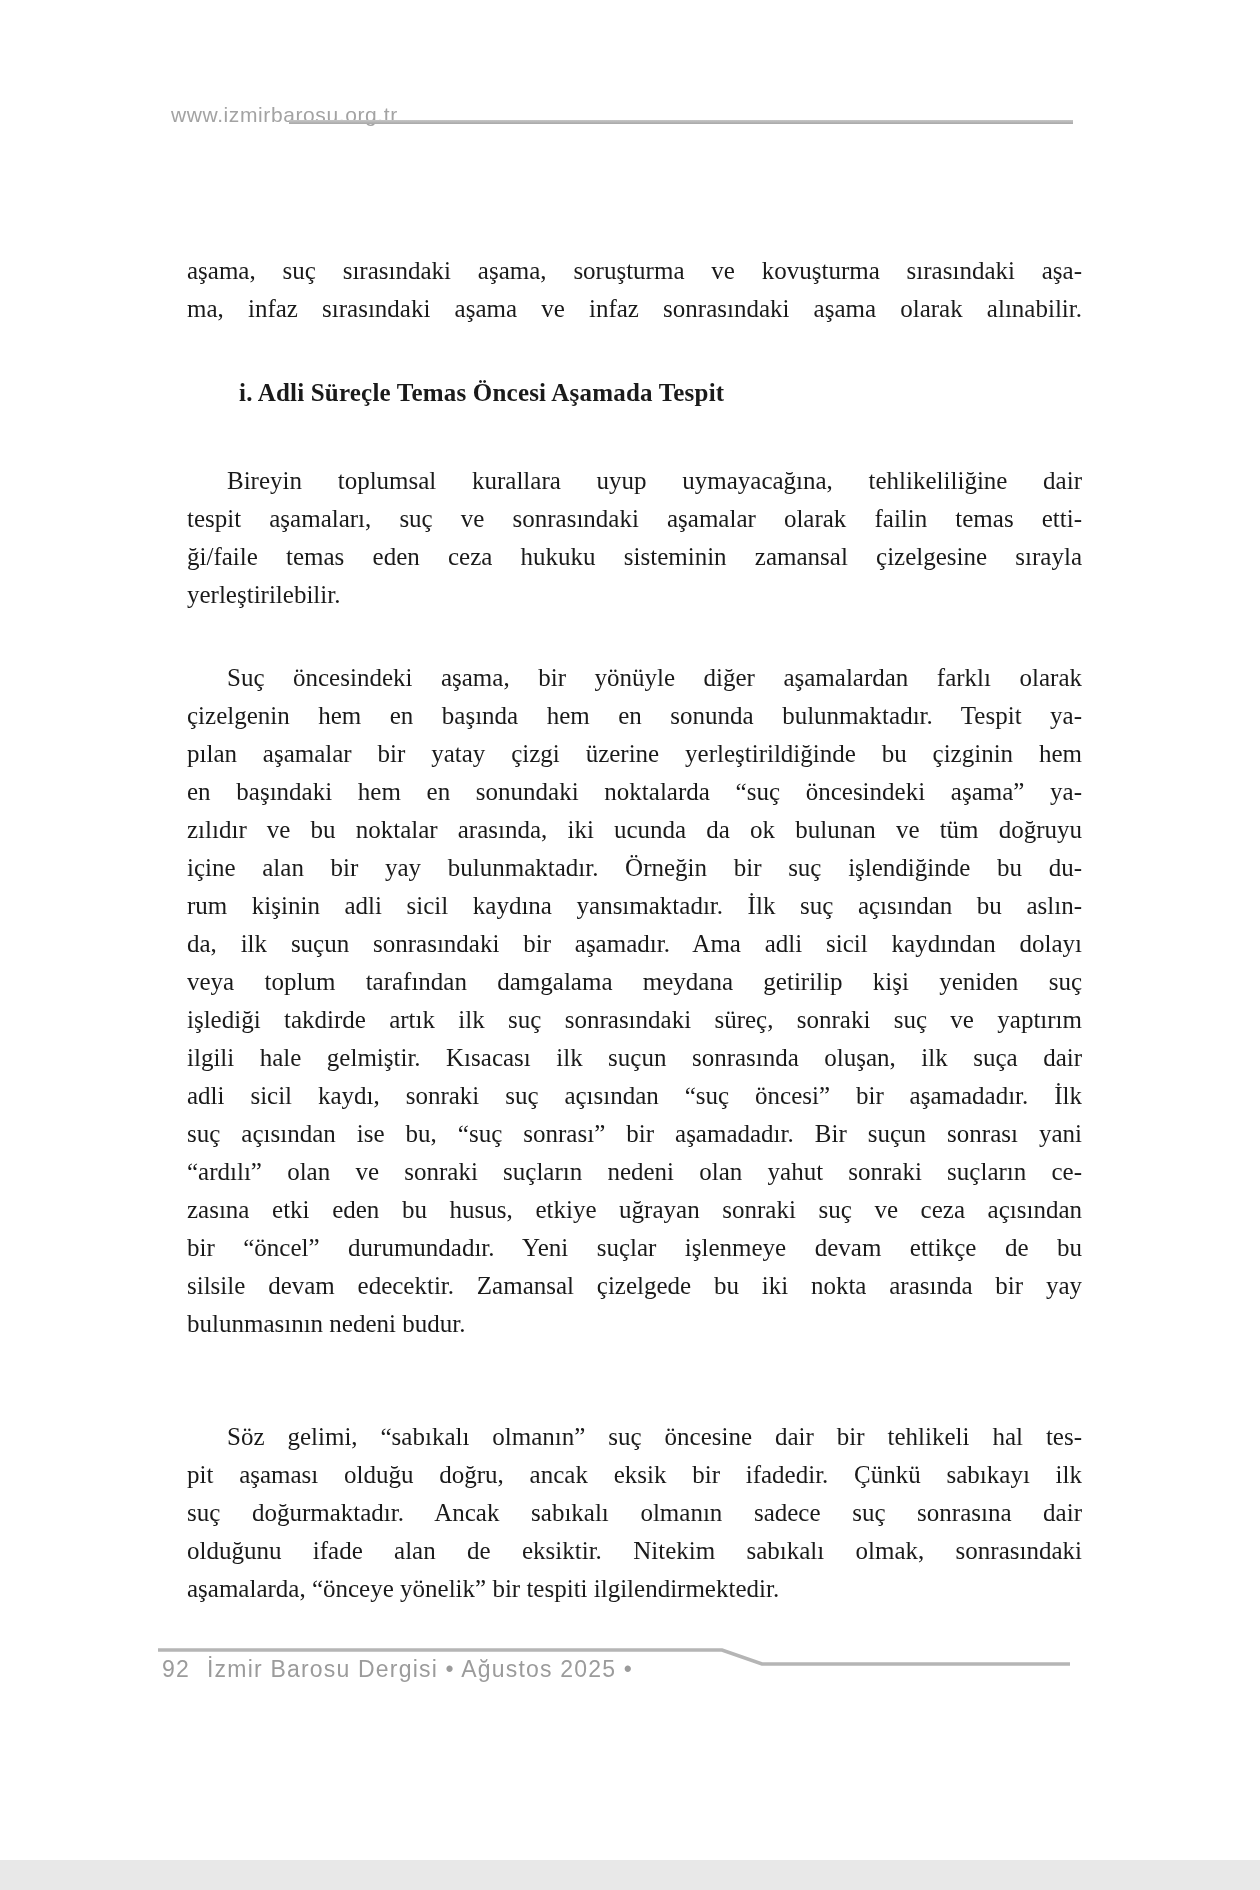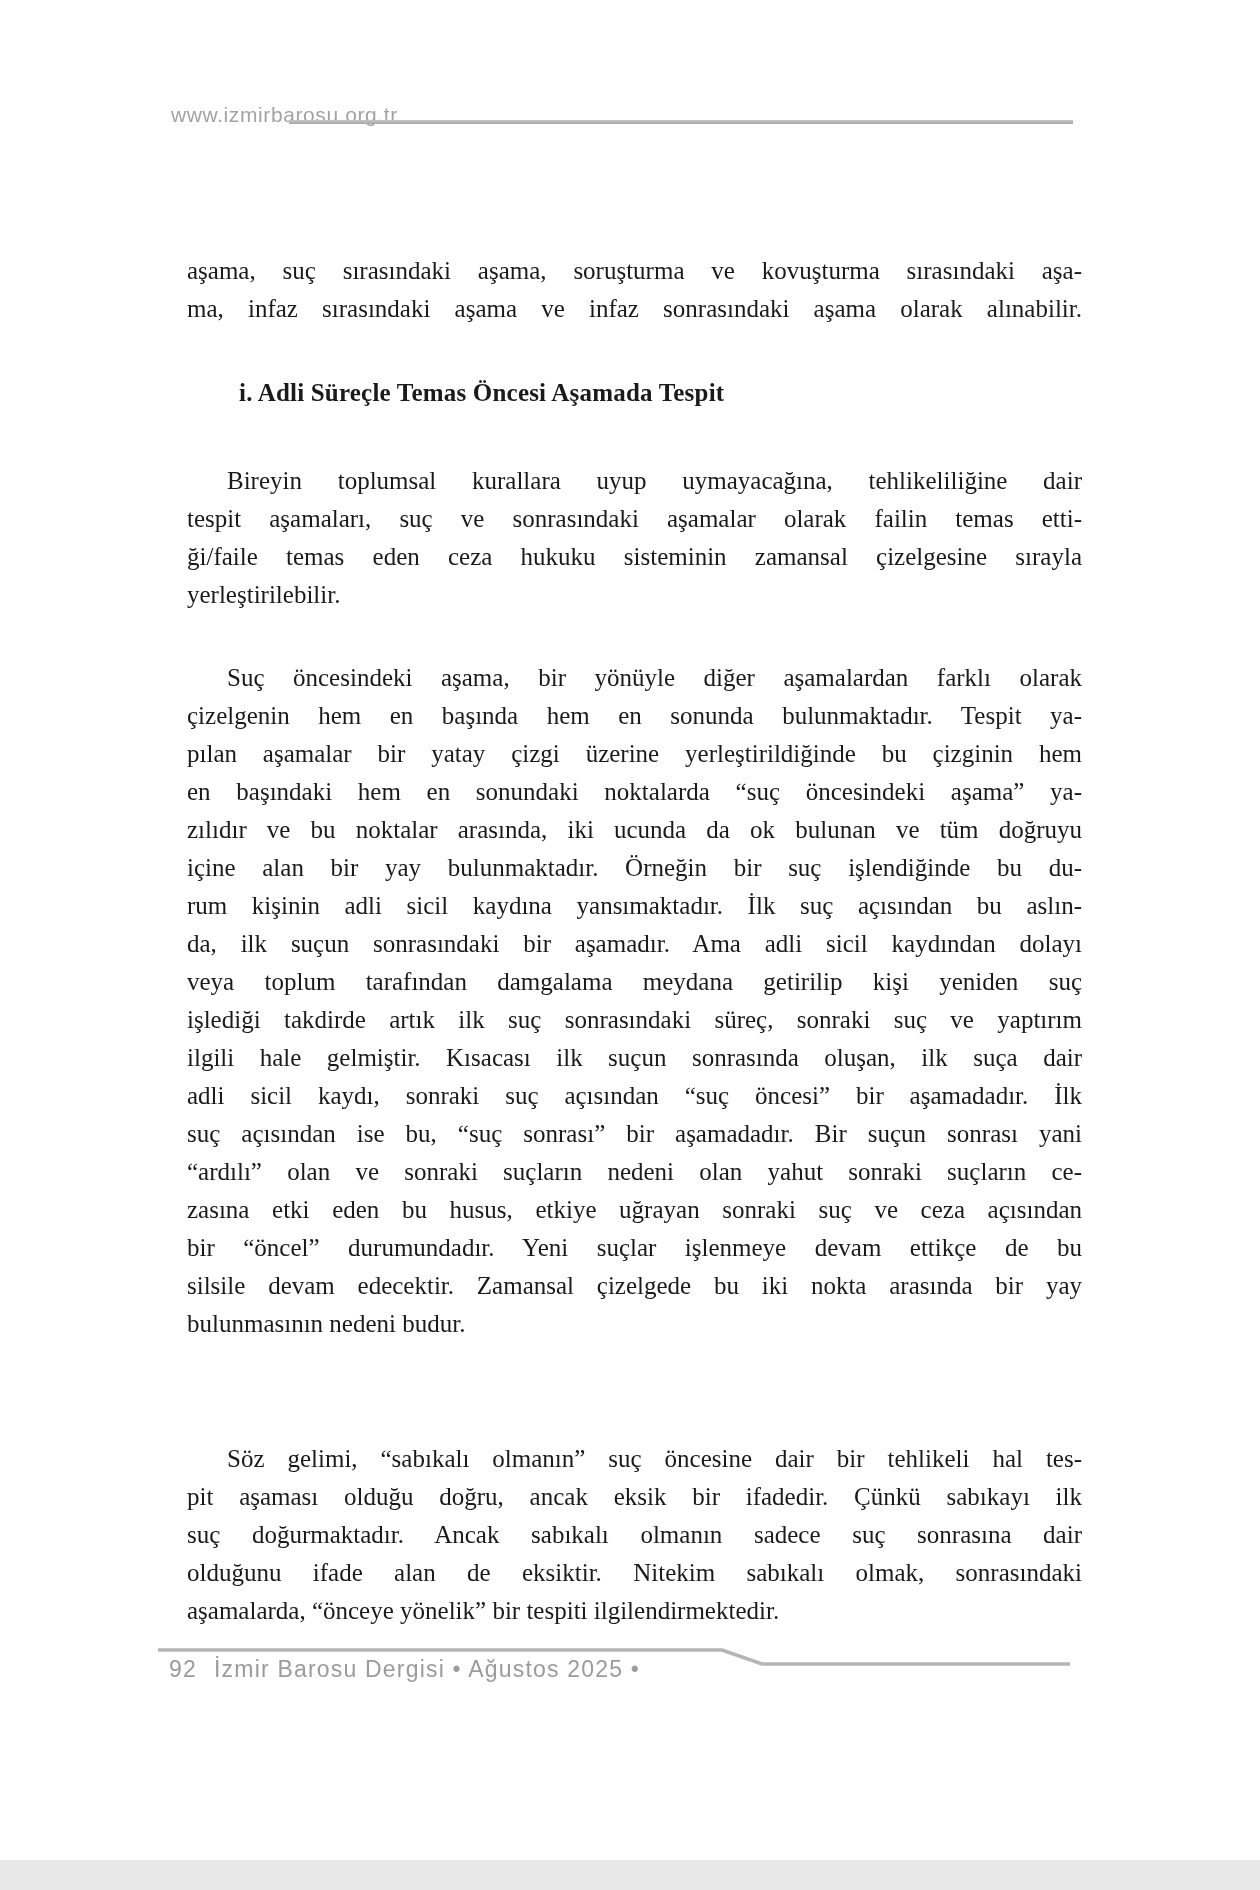--- a/index.html
+++ b/index.html
@@ -57,34 +57,34 @@
   .para--indent .line.first { text-indent: 40px; }
   .section-heading {
     font-weight: bold;
     padding-left: 52px;
     margin: 46px 0 50px 0;
     letter-spacing: 0.2px;
   }
   .para { margin: 0; }
   .para--p2 { margin-top: 10px; }
   .para--p3 { margin-top: 45px; }
-  .para--p4 { margin-top: 97px; font-family: Liberation Serif, serif; }
+  .para--p4 { margin-top: 75px; font-family: Liberation Serif, serif; }
 
   
   .footer-rule-svg {
     position: absolute;
     left: 0;
     top: 1644px;
     width: 1260px;
     height: 26px;
     display: block;
   }
   .page-footer-text {
     position: absolute;
-    left: 169px;
+    left: 162px;
     top: 1656px;
     display: flex;
     align-items: flex-end;
     gap: 17px;
     font-family: "Liberation Sans", sans-serif;
     font-size: 23px;
     font-weight: 300;
     letter-spacing: 1.2px;
     color: #9b9b9b;
     white-space: nowrap;

